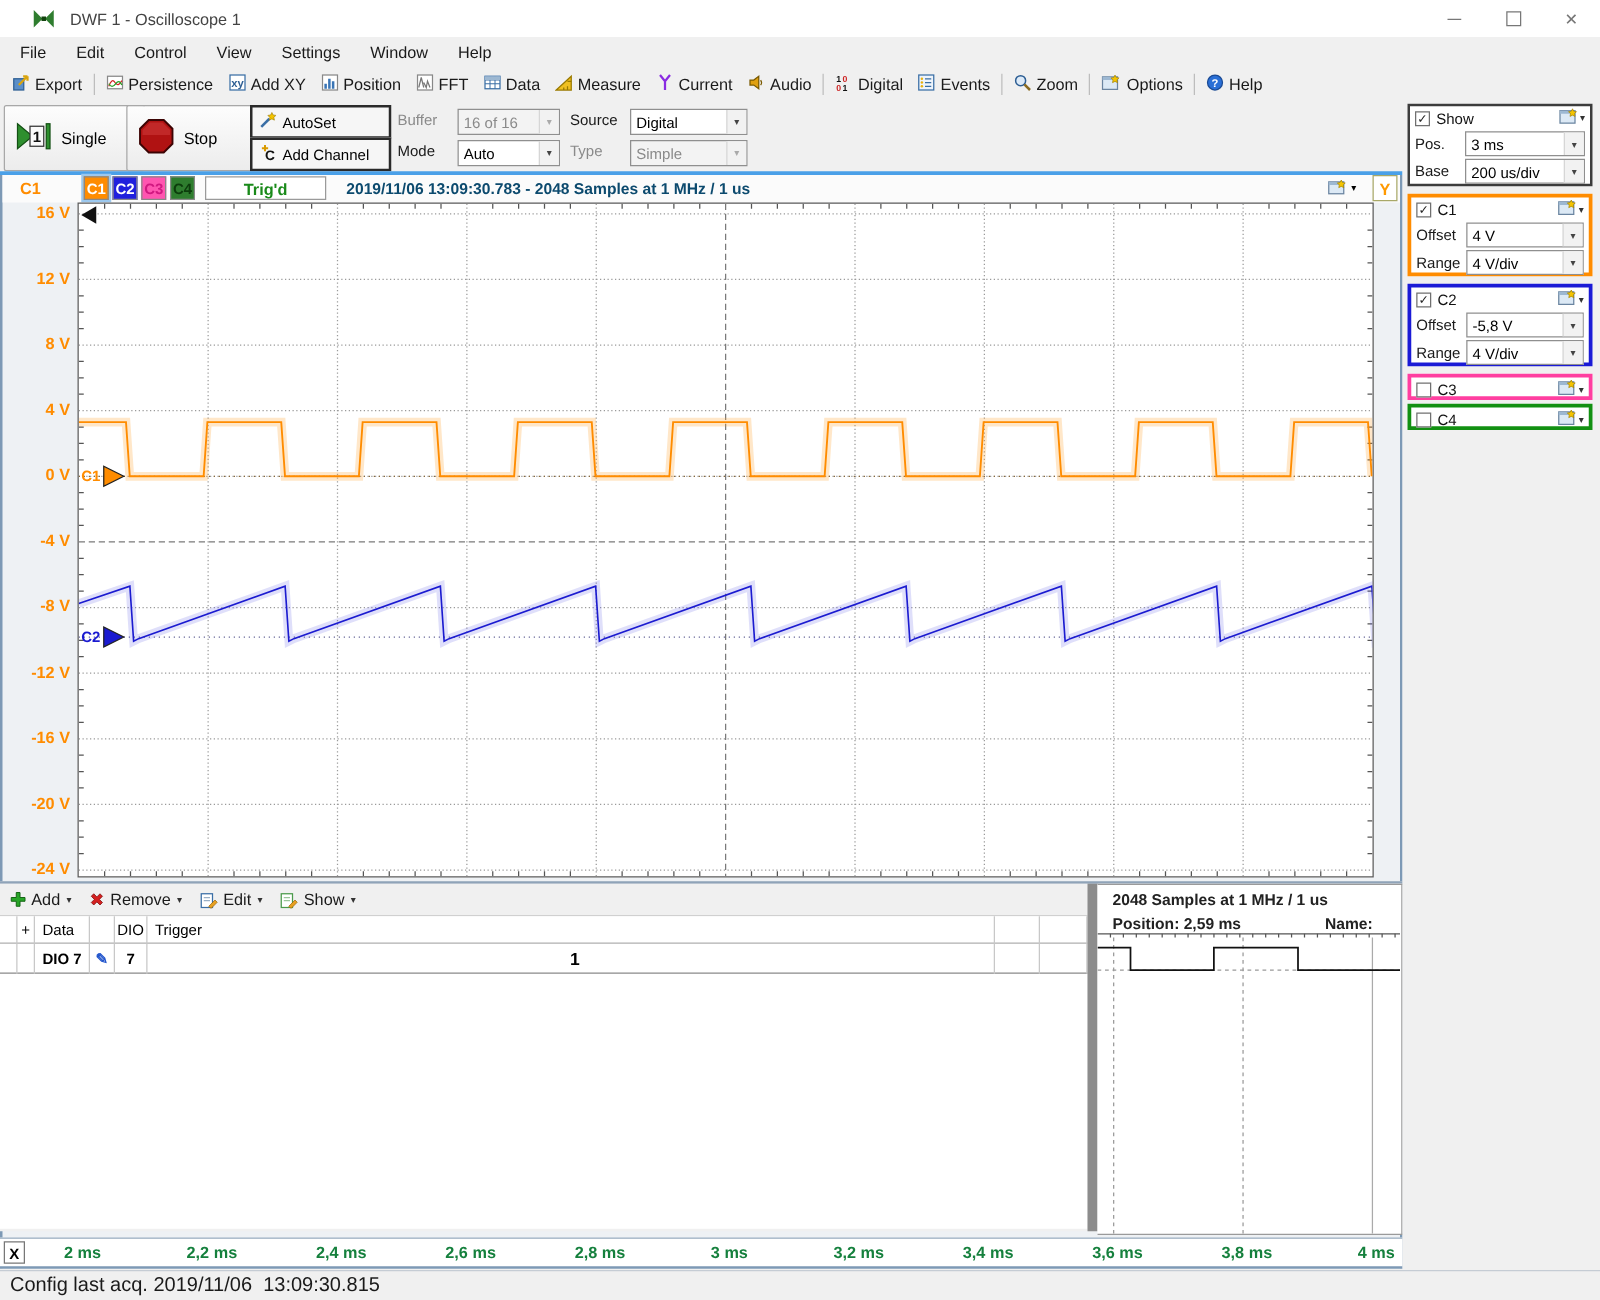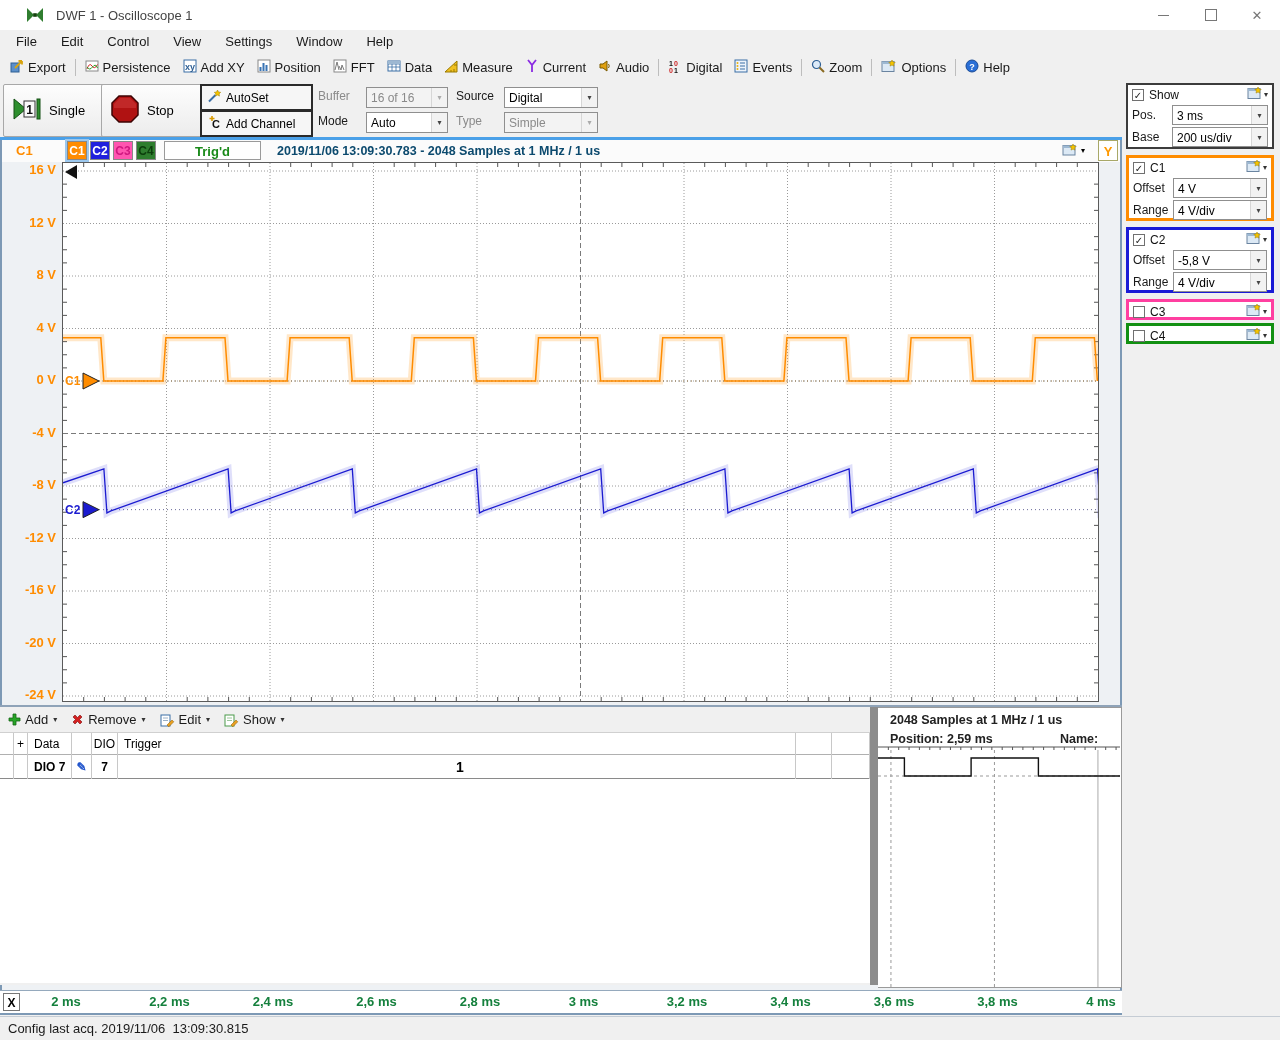--- a/index.html
+++ b/index.html
@@ -61,21 +61,21 @@
   #splitter{position:absolute;left:870px;top:0;width:8px;height:278px;background:#8c8c8c;}
   #preview{position:absolute;left:878px;top:0;width:244px;height:281px;background:#fff;border:1px solid #9a9a9a;border-left:none;box-sizing:border-box;}
   #preview .pv1{position:absolute;left:12px;top:5px;font-weight:bold;font-size:12.5px;color:#222;}
   #preview .pv2{position:absolute;left:12px;top:24px;font-weight:bold;font-size:12.5px;color:#222;}
   #preview .pv3{position:absolute;left:182px;top:24px;font-weight:bold;font-size:12.5px;color:#222;}
   
   #xbar{position:absolute;left:0;top:850px;width:1122px;height:25px;background:#fff;border-top:1px solid #95a9bd;border-bottom:2px solid #7d99b5;box-sizing:border-box;}
   #xbtn{position:absolute;left:3px;top:2px;width:17px;height:18px;border:1px solid #777;font-weight:bold;font-size:12px;text-align:center;line-height:18px;box-sizing:border-box;background:#fff;}
   #xlabels div{position:absolute;top:3px;transform:translateX(-50%);font-weight:bold;font-size:13px;color:#15803d;white-space:nowrap;}
   #statusbar{left:0;top:1016px;width:1280px;height:24px;background:#f0f0f0;border-top:1px solid #c5ccd4;display:flex;align-items:center;box-sizing:border-box;}
-  #statusbar span{margin-left:8px;font-size:13px;color:#1a1a1a;white-space:pre;}
+  #statusbar span{margin-left:8px;font-size:16px;color:#1a1a1a;white-space:pre;}
   
   #sidebar{left:1122px;top:80px;width:158px;height:936px;background:#f0f0f0;}
   .panel{position:absolute;left:4px;width:148px;background:#fff;box-sizing:border-box;}
   .ptitle{display:flex;align-items:center;height:19px;padding:0 4px;gap:5px;font-size:12px;color:#111;}
   .cb{width:12px;height:12px;border:1px solid #707070;background:#fff;font-size:10px;line-height:11px;text-align:center;color:#222;box-sizing:border-box;}
   .gearwrap{margin-left:auto;display:flex;align-items:center;gap:1px;}
   .gearwrap .darr{font-size:8px;color:#333;}
   .prow{display:flex;align-items:center;height:22px;padding:0 4px;gap:2px;}
   .plabel{width:38px;font-size:12px;color:#1a1a1a;flex:none;}
   .prow .combo{flex:1;height:20px;}

